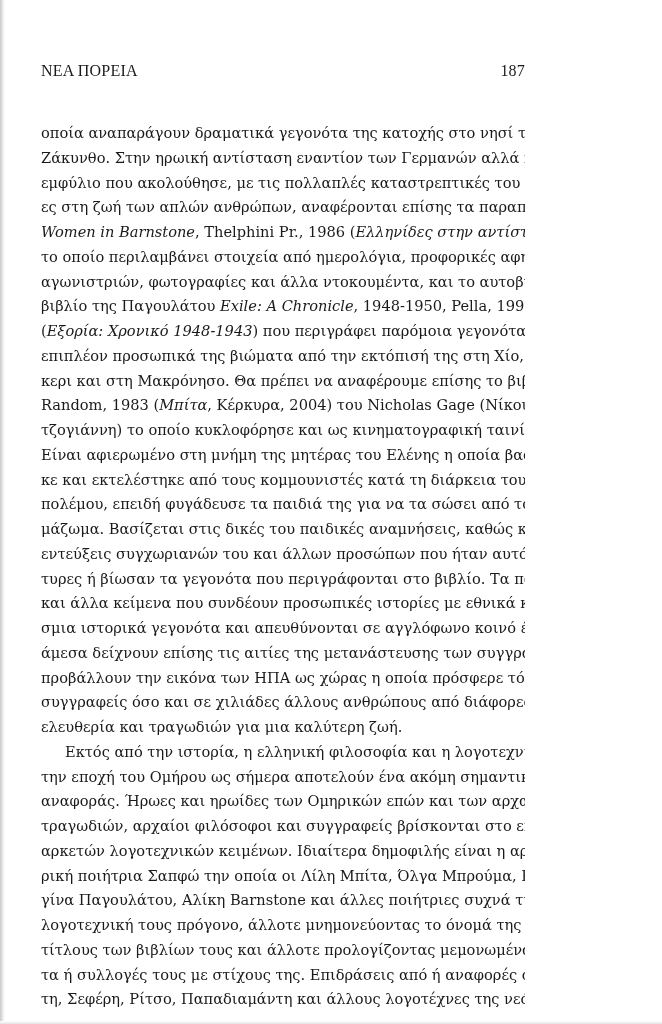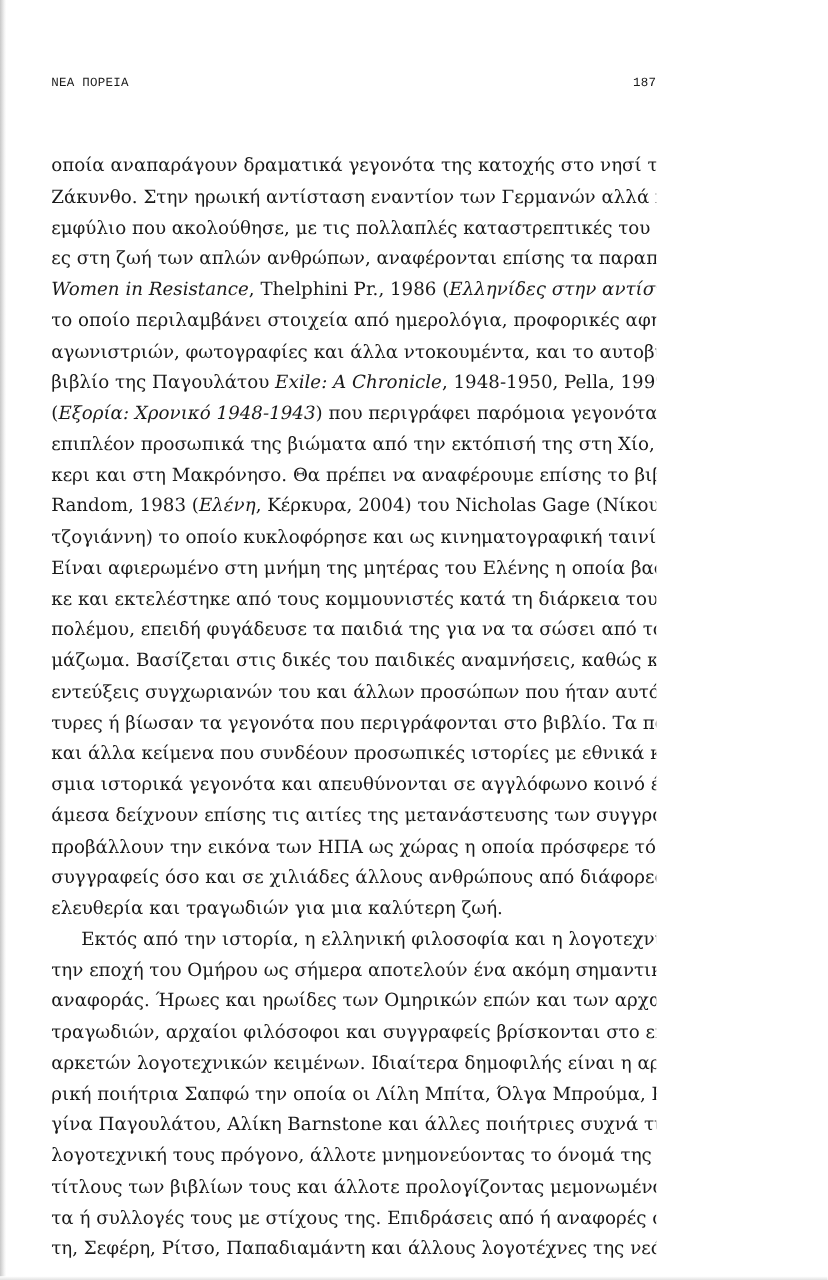--- a/index.html
+++ b/index.html
@@ -26,22 +26,22 @@
     left: 0; right: 0; bottom: 0;
     height: 3px;
     background: linear-gradient(to bottom, #ffffff, #e2e2e2);
   }
   .running-header {
     position: absolute;
     top: 62px;
     left: 41px;
     width: 484px;
     height: 20px;
-    font-family: Liberation Mono, monospace;
-    font-size: 10px;
+    font-family: Liberation Serif, serif;
+    font-size: 16px;
     letter-spacing: 0.2px;
   }
   .running-header .title { position: absolute; left: 0; top: 0; }
   .running-header .page-number { position: absolute; right: 0; top: 0; }
   .body-text {
     position: absolute;
     top: 121px;
     left: 41px;
     width: 484px;
   }
@@ -72,28 +72,28 @@
   <span class="title">ΝΕΑ ΠΟΡΕΙΑ</span>
   <span class="page-number">187</span>
 </div>
 
 <div class="body-text" id="body-text">
     <div>
       <span class="line"><span>οποία αναπαράγουν δραματικά γεγονότα της κατοχής στο νησί της τη</span></span>
       <span class="line"><span>Ζάκυνθο. Στην ηρωική αντίσταση εναντίον των Γερμανών αλλά και στον</span></span>
       <span class="line"><span>εμφύλιο που ακολούθησε, με τις πολλαπλές καταστρεπτικές του συνέπει-</span></span>
       <span class="line"><span>ες στη ζωή των απλών ανθρώπων, αναφέρονται επίσης τα παραπάνω βι-</span></span>
-      <span class="line"><span class="it">Women in Resistance</span><span>, Thelphini Pr., 1986 (</span><span class="it">Ελληνίδες στην αντίσταση</span></span>
+      <span class="line"><span class="it">Women in Barnstone</span><span>, Thelphini Pr., 1986 (</span><span class="it">Ελληνίδες στην αντίσταση</span></span>
       <span class="line"><span>το οποίο περιλαμβάνει στοιχεία από ημερολόγια, προφορικές αφηγήσεις</span></span>
       <span class="line"><span>αγωνιστριών, φωτογραφίες και άλλα ντοκουμέντα, και το αυτοβιογραφικό</span></span>
       <span class="line"><span>βιβλίο της Παγουλάτου </span><span class="it">Exile: A Chronicle</span><span>, 1948-1950, Pella, 1999</span></span>
       <span class="line"><span>(</span><span class="it">Εξορία: Χρονικό 1948-1943</span><span>) που περιγράφει παρόμοια γεγονότα και</span></span>
       <span class="line"><span>επιπλέον προσωπικά της βιώματα από την εκτόπισή της στη Χίο, στο Τρί-</span></span>
       <span class="line"><span>κερι και στη Μακρόνησο. Θα πρέπει να αναφέρουμε επίσης το βιβλίο </span></span>
-      <span class="line"><span>Random, 1983 (</span><span class="it">Ελένη</span><span>, Κέρκυρα, 2004) του Nicholas Gage (Νίκου Γκα-</span></span>
+      <span class="line"><span>Random, 1983 (</span><span class="it">Μπίτα</span><span>, Κέρκυρα, 2004) του Nicholas Gage (Νίκου Γκα-</span></span>
       <span class="line"><span>τζογιάννη) το οποίο κυκλοφόρησε και ως κινηματογραφική ταινία το 1985.</span></span>
       <span class="line"><span>Είναι αφιερωμένο στη μνήμη της μητέρας του Ελένης η οποία βασανίστη-</span></span>
       <span class="line"><span>κε και εκτελέστηκε από τους κομμουνιστές κατά τη διάρκεια του εμφυλίου</span></span>
       <span class="line"><span>πολέμου, επειδή φυγάδευσε τα παιδιά της για να τα σώσει από το παιδο-</span></span>
       <span class="line"><span>μάζωμα. Βασίζεται στις δικές του παιδικές αναμνήσεις, καθώς και σε συν-</span></span>
       <span class="line"><span>εντεύξεις συγχωριανών του και άλλων προσώπων που ήταν αυτόπτες μάρ-</span></span>
       <span class="line"><span>τυρες ή βίωσαν τα γεγονότα που περιγράφονται στο βιβλίο. Τα παραπάνω</span></span>
       <span class="line"><span>και άλλα κείμενα που συνδέουν προσωπικές ιστορίες με εθνικά και παγκό-</span></span>
       <span class="line"><span>σμια ιστορικά γεγονότα και απευθύνονται σε αγγλόφωνο κοινό έμμεσα ή</span></span>
       <span class="line"><span>άμεσα δείχνουν επίσης τις αιτίες της μετανάστευσης των συγγραφέων και</span></span>

